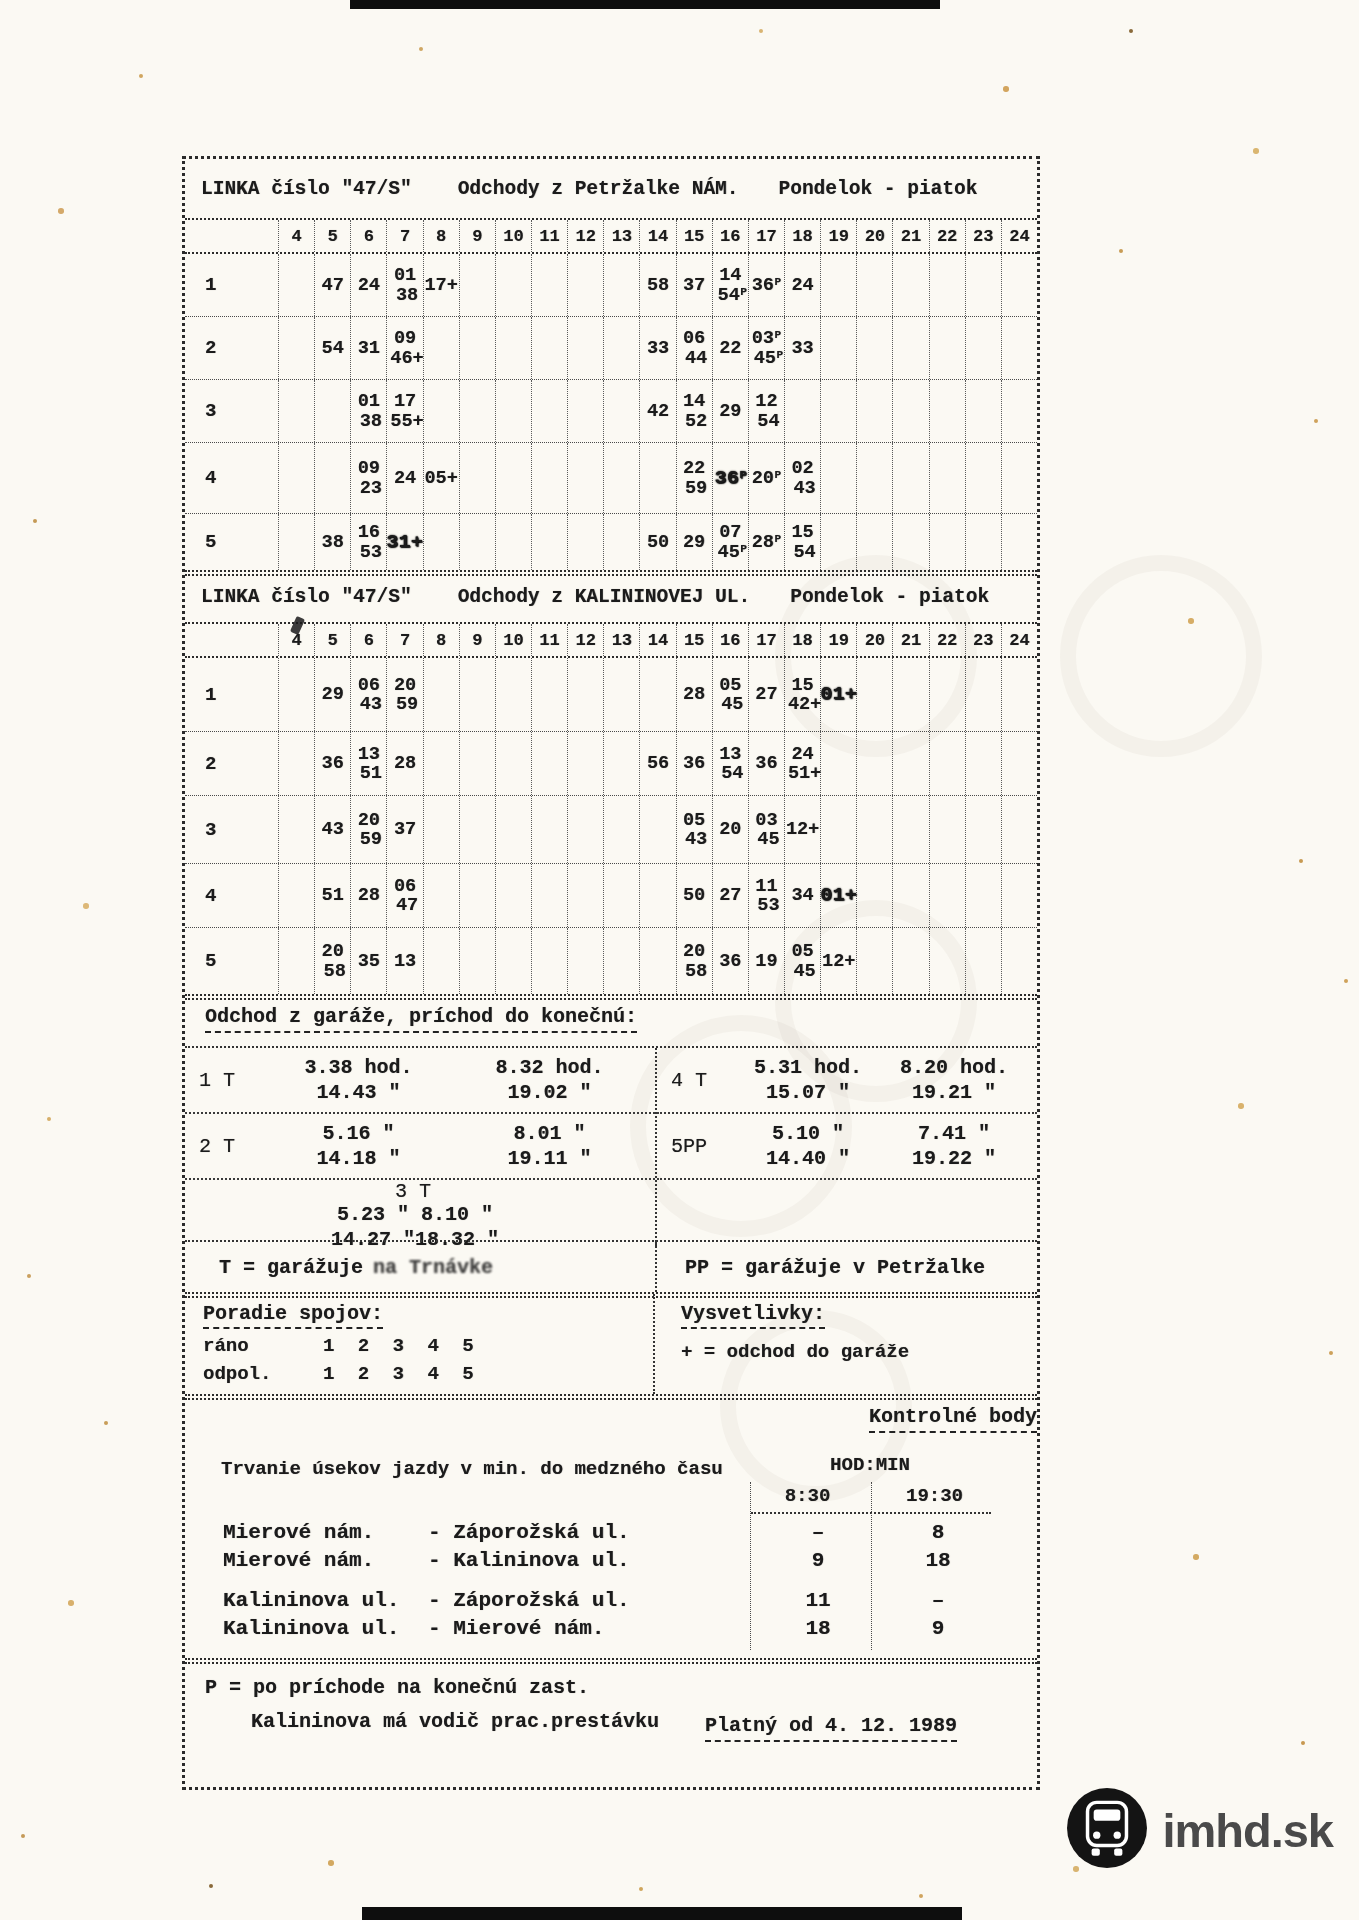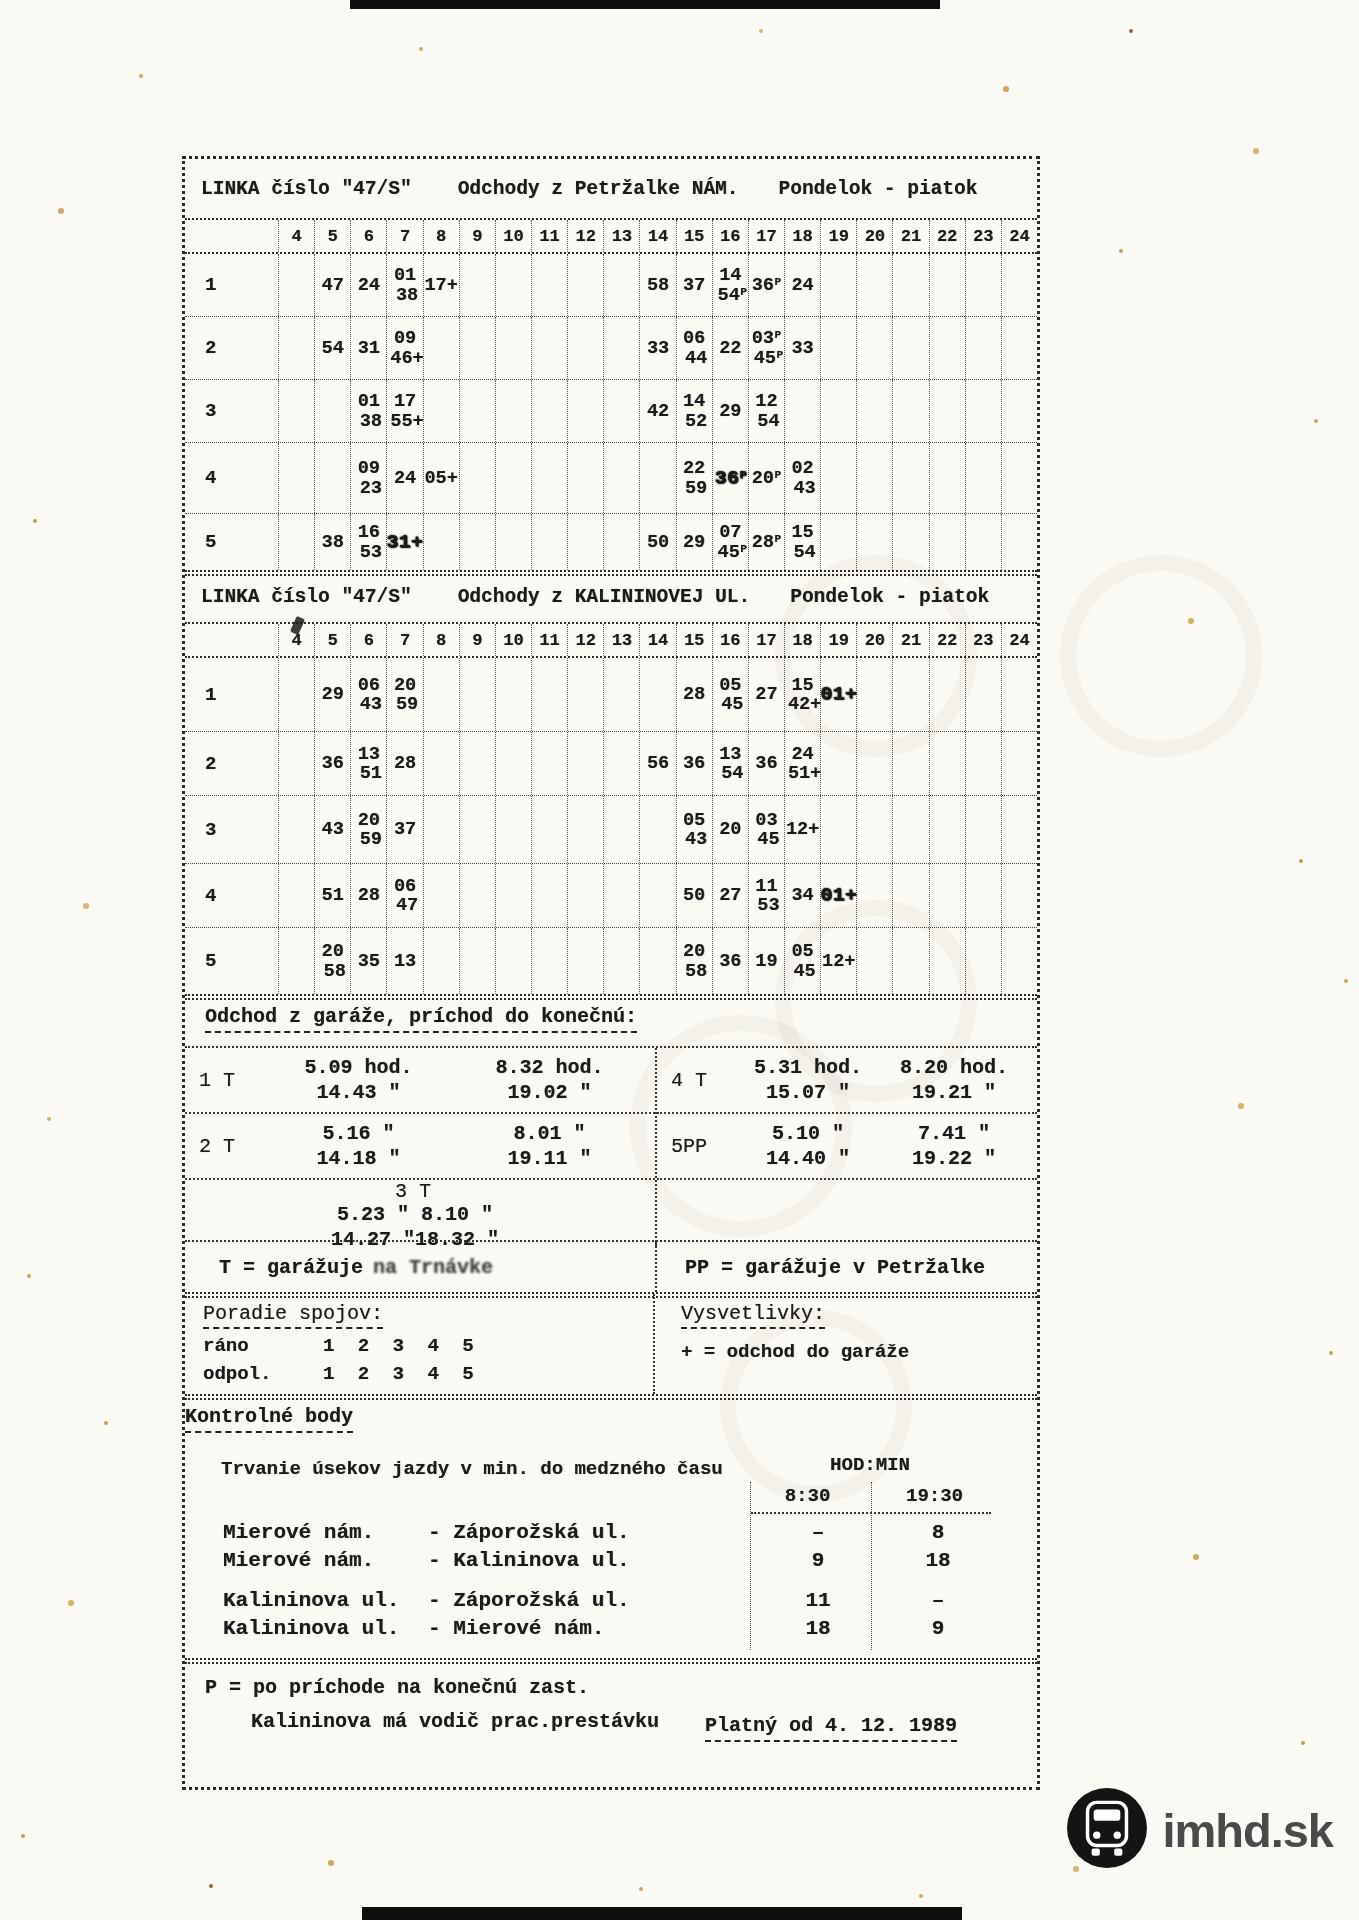--- a/index.html
+++ b/index.html
@@ -70,28 +70,28 @@
   .g-leg-cell{position:absolute;top:0;bottom:0;display:flex;align-items:center;
               font-size:20px;font-weight:bold;}
   .g-leg-cell.l{left:34px;}
   .g-leg-cell.r{left:500px;}
   .blurtxt{filter:blur(1.1px);opacity:.85;margin-left:10px;}
   .g-leg-div{position:absolute;left:470px;top:0;bottom:0;border-left:2px dotted #333;}
 
   .s-poradie{height:102px;box-sizing:border-box;display:flex;}
   .p-left{width:470px;border-right:2px dotted #333;box-sizing:border-box;padding:8px 0 0 18px;}
   .p-right{flex:1;padding:8px 0 0 26px;}
-  .p-title{display:inline-block;font-size:20px;font-weight:normal;border-bottom:2px dashed #222;padding-bottom:2px;}
+  .p-title{display:inline-block;font-size:20px;font-weight:bold;border-bottom:2px dashed #222;padding-bottom:2px;}
   .p-row{display:flex;font-size:19px;font-weight:bold;margin-top:6px;}
   .p-row .pl{width:120px;}
   .p-row .pv{word-spacing:12px;}
   .v-line{font-size:19px;font-weight:bold;margin-top:12px;}
 
   .s-kontrolne{height:264px;box-sizing:border-box;position:relative;}
-  .k-title-wrap{position:absolute;top:9px;left:0;right:0;text-align:left;}
+  .k-title-wrap{position:absolute;top:9px;left:0;right:0;text-align:right;}
   .k-title{display:inline-block;font-size:20px;font-weight:bold;border-bottom:2px dashed #222;padding-bottom:3px;}
   .k-subtitle{position:absolute;left:36px;top:62px;font-size:19px;font-weight:bold;}
   .k-hodmin{position:absolute;left:565px;width:240px;top:58px;text-align:center;font-size:19px;font-weight:bold;}
   .kt{position:absolute;left:565px;width:240px;top:86px;bottom:8px;border-left:1.5px dotted #4a4a4a;}
   .kt-head{height:30px;border-bottom:2px dotted #333;display:flex;gap:14px;}
   .kt-head div{flex:1;text-align:center;font-size:19px;font-weight:bold;line-height:28px;}
   .kt-div{position:absolute;top:0;bottom:0;left:50%;border-left:1.5px dotted #4a4a4a;}
   .k-rows{position:absolute;left:30px;top:122px;width:775px;}
   .k-row{display:grid;grid-template-columns:205px 330px 120px 120px;height:28px;align-items:center;
          font-size:21px;font-weight:bold;padding-left:8px;}
@@ -611,21 +611,21 @@
 
     <div class="s-garage sep-double">
       <div class="g-title">Odchod z garáže, príchod do konečnú:</div>
       <div class="g-grid">
         <div class="g-rows">
           <div class="g-col l" id="gcol-0">
               <div class="g-entry">
                 <div class="g-label">1 T</div>
                 <div class="g-times">
                   <div class="g-line">
-                    <div class="g-t">5.09 hod.</div>
+                    <div class="g-t">3.38 hod.</div>
                     <div class="g-t">8.32 hod.</div>
                   </div>
                   <div class="g-line">
                     <div class="g-t">14.43 "</div>
                     <div class="g-t">19.02 "</div>
                   </div>
                 </div>
               </div>
               <div class="g-entry">
                 <div class="g-label">2 T</div>

